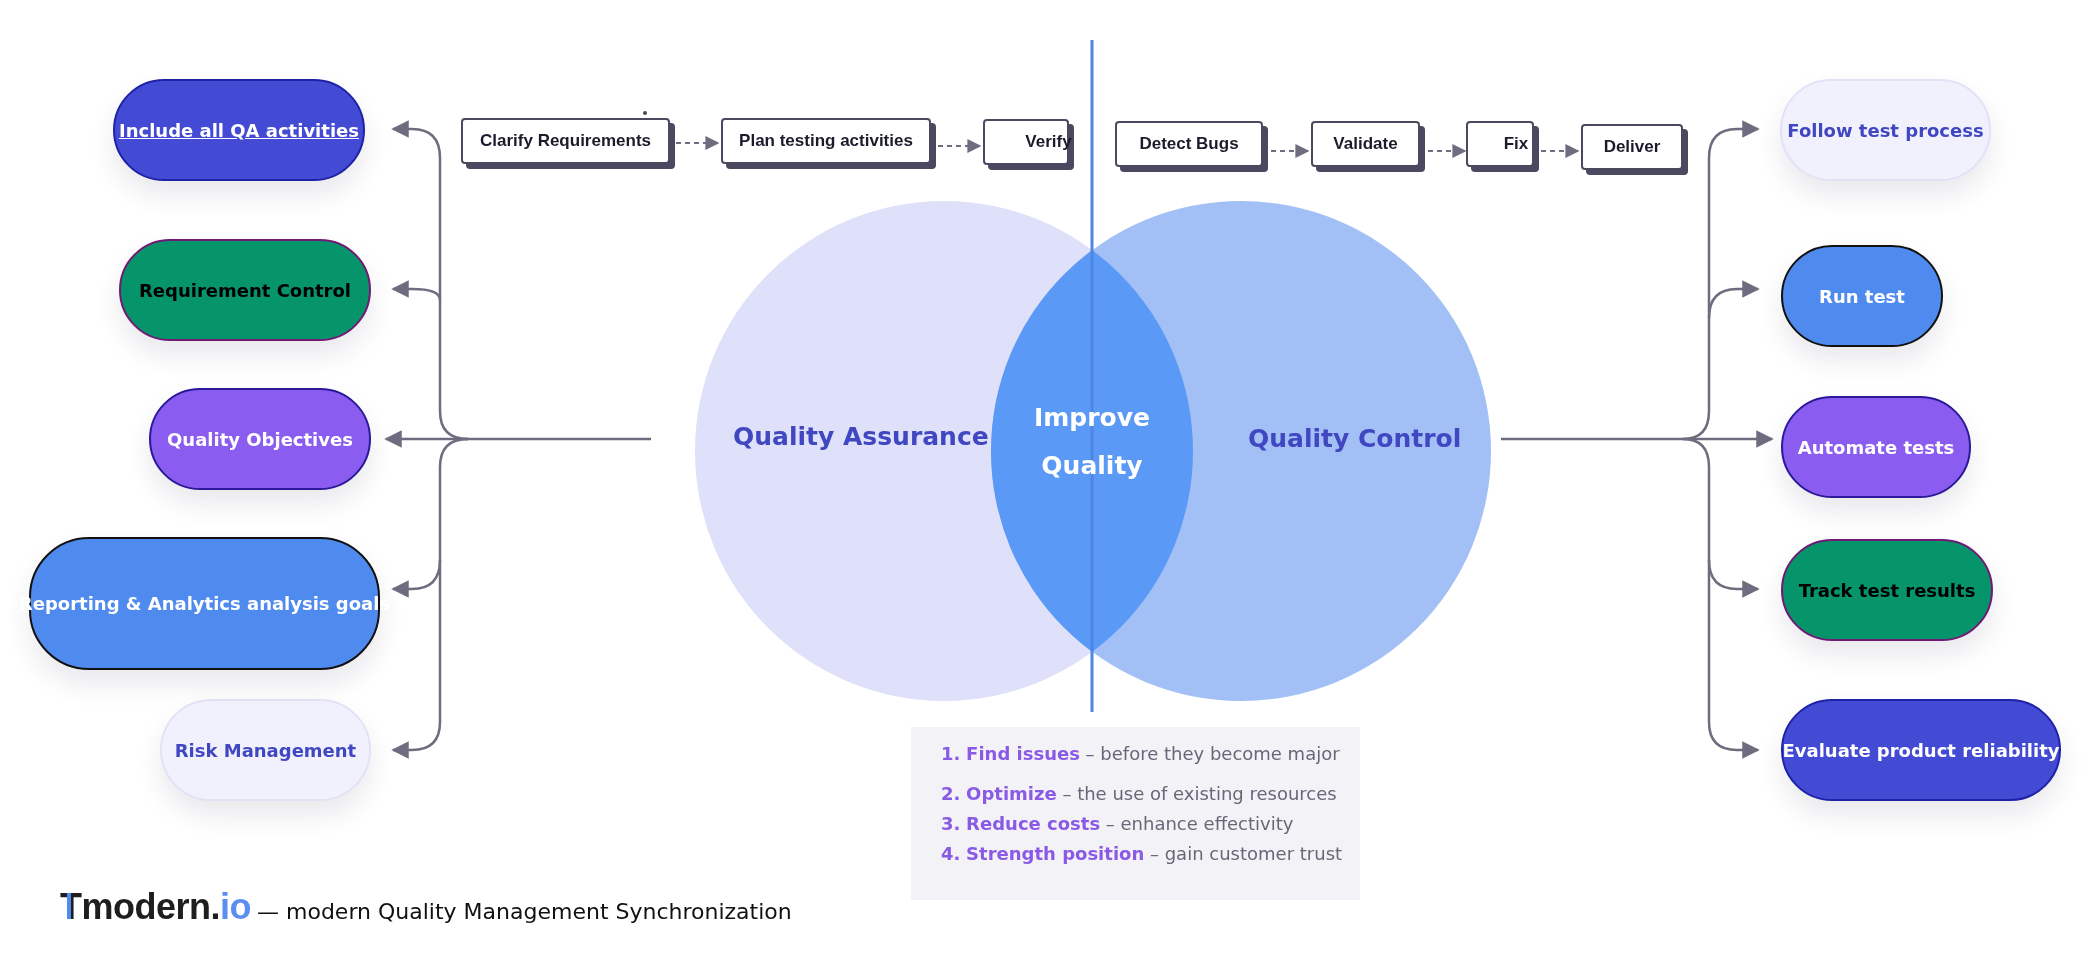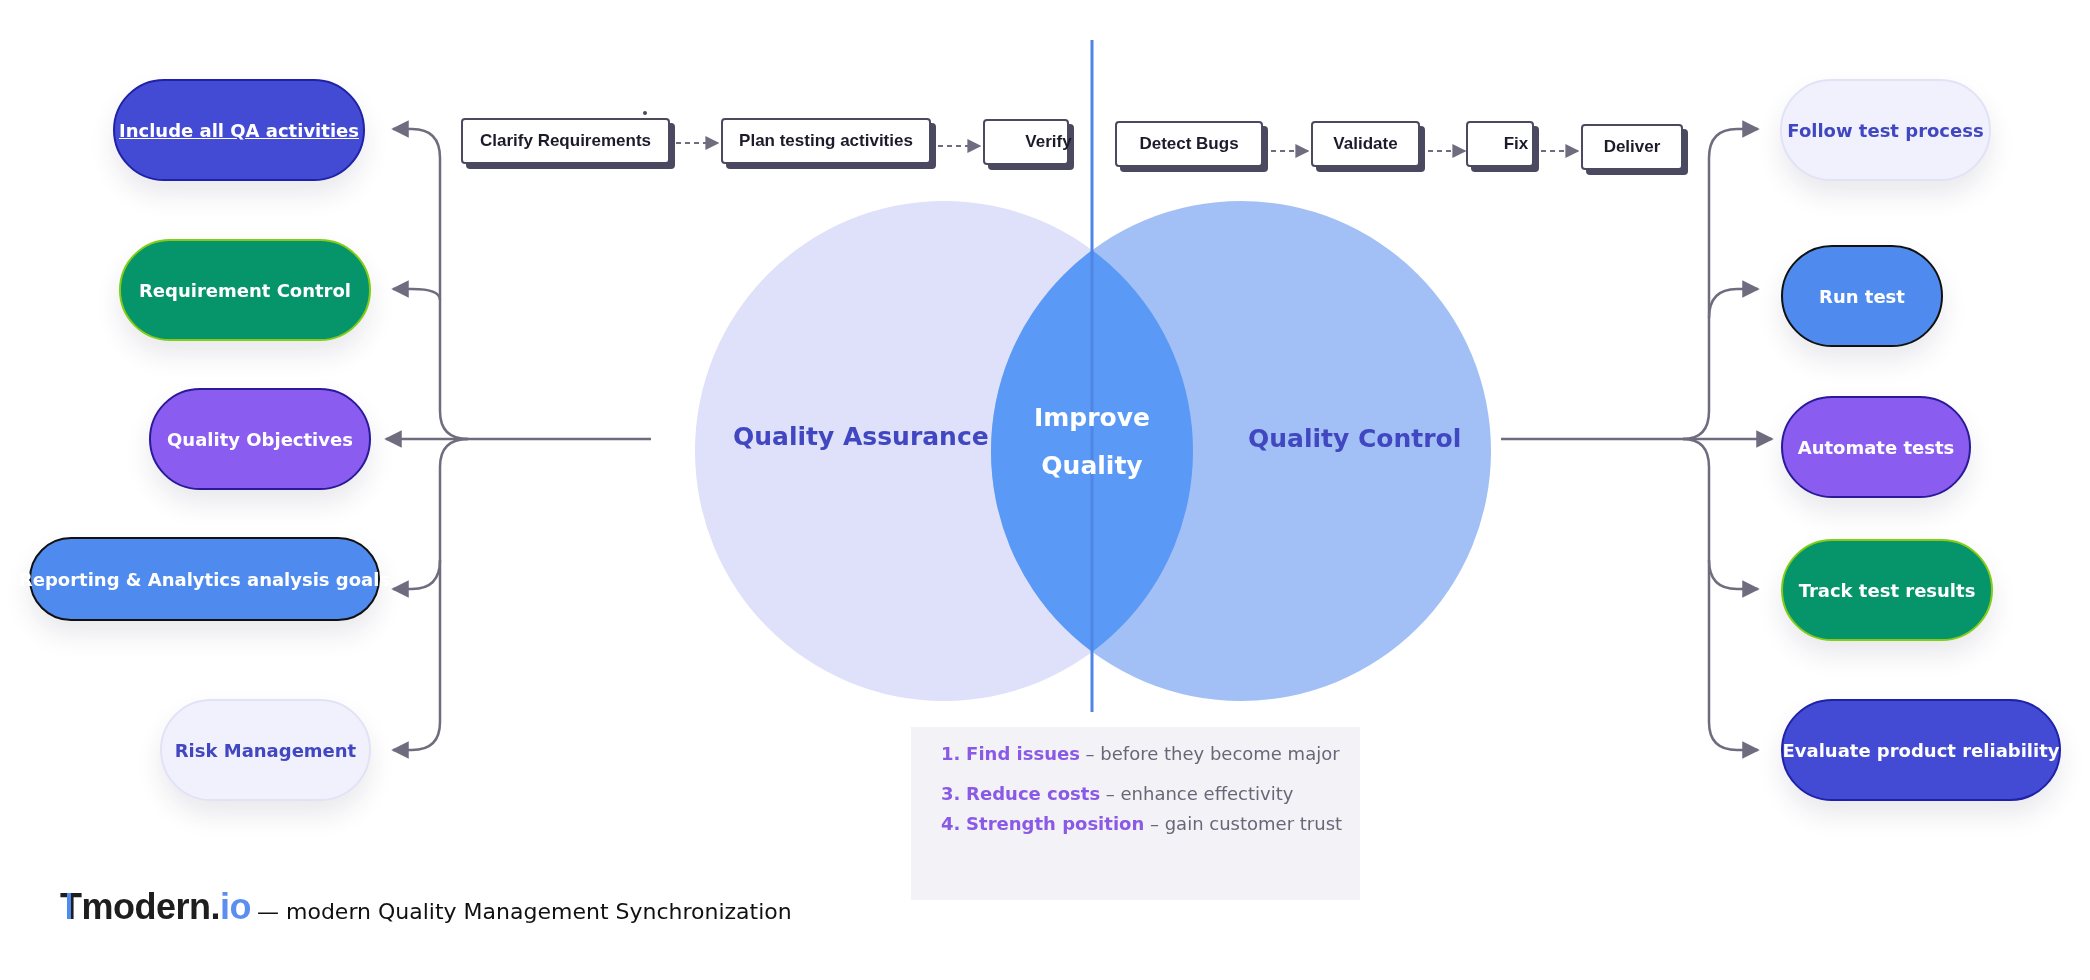--- a/index.html
+++ b/index.html
@@ -1,21 +1,21 @@
 <!DOCTYPE html>
 <html><head>
 <meta charset="utf-8">
 <style>
   html,body{margin:0;padding:0;background:#ffffff;}
   body{width:2090px;height:980px;position:relative;overflow:hidden;font-family:"DejaVu Sans","Liberation Sans",sans-serif;}
   svg.layer{position:absolute;left:0;top:0;}
   .pill{position:absolute;border-radius:60px;display:flex;align-items:center;justify-content:center;
         font-weight:bold;font-size:18px;box-shadow:0 14px 26px rgba(40,40,80,0.10);box-sizing:border-box;white-space:nowrap;}
   .pill-indigo{background:#434bd4;color:#fff;border:2px solid #1f22a6;}
-  .pill-green{background:#06956a;color:#ffffff;border:2px solid #84cc16;}
+  .pill-green{background:#06956a;color:#000000;border:2px solid #701a75;}
   .pill-purple{background:#8b5cf0;color:#fff;border:2px solid #2a1a9a;}
   .pill-blue{background:#4f8bef;color:#fff;border:2px solid #111;}
   .pill-light{background:#f1f1fd;color:#4047c0;border:2px solid #e2e2f6;}
   .step{position:absolute;height:46px;background:#fff;border:2px solid #4b4960;border-radius:4px;
         box-shadow:5px 5px 0 #4b4960;display:flex;align-items:center;justify-content:center;
         font-family:"Liberation Sans",sans-serif;font-weight:bold;font-size:17px;color:#1c1b2b;box-sizing:border-box;}
   .venn-label{position:absolute;font-weight:bold;color:#4047c0;font-size:25px;white-space:nowrap;}
   .center-label{position:absolute;font-weight:bold;color:#ffffff;font-size:25px;text-align:center;line-height:48px;}
   .goals{position:absolute;left:911px;top:727px;width:449px;height:173px;background:#f3f3f7;box-sizing:border-box;padding:12px 0 0 30px;}
   .goal{font-size:18px;color:#6a6678;white-space:nowrap;line-height:30px;}
@@ -78,38 +78,39 @@
 <div class="step" style="left:983px;top:119px;width:86px;padding-left:45px;">Verify</div>
 
 <div class="step" style="left:1115px;top:121px;width:148px;">Detect Bugs</div>
 <div class="step" style="left:1311px;top:121px;width:109px;">Validate</div>
 <div class="step" style="left:1466px;top:121px;width:68px;padding-left:32px;">Fix</div>
 <div class="step" style="left:1581px;top:124px;width:102px;">Deliver</div>
 
 <div class="pill pill-indigo" style="left:113px;top:79px;width:252px;height:102px;text-decoration:underline;">Include all QA activities</div>
 <div class="pill pill-green" style="left:119px;top:239px;width:252px;height:102px;">Requirement Control</div>
 <div class="pill pill-purple" style="left:149px;top:388px;width:222px;height:102px;">Quality Objectives</div>
-<div class="pill pill-blue" style="left:29px;top:537px;width:351px;height:84px;">Reporting &amp; Analytics analysis goals</div>
+<div class="pill pill-blue" style="left:29px;top:537px;width:351px;height:133px;">Reporting &amp; Analytics analysis goals</div>
 <div class="pill pill-light" style="left:160px;top:699px;width:211px;height:102px;">Risk Management</div>
 
 <div class="pill pill-light" style="left:1780px;top:79px;width:211px;height:102px;">Follow test process</div>
 <div class="pill pill-blue" style="left:1781px;top:245px;width:162px;height:102px;">Run test</div>
 <div class="pill pill-purple" style="left:1781px;top:396px;width:190px;height:102px;">Automate tests</div>
 <div class="pill pill-green" style="left:1781px;top:539px;width:212px;height:102px;">Track test results</div>
 <div class="pill pill-indigo" style="left:1781px;top:699px;width:280px;height:102px;">Evaluate product reliability</div>
 
 <div class="venn-label" style="left:733px;top:422px;">Quality Assurance</div>
 <div class="venn-label" style="left:1248px;top:424px;">Quality Control</div>
 <div class="center-label" style="left:1012px;top:394px;width:160px;">
   <div>Improve</div>
   <div>Quality</div>
 </div>
 
 <div class="goals">
   <div class="goal first"><span class="num">1.</span> <span class="key">Find issues</span><span> – before they become major</span></div>
+  <div class="goal"><span class="num">2.</span> <span class="key">Optimize</span><span> – the use of existing resources</span></div>
   <div class="goal"><span class="num">3.</span> <span class="key">Reduce costs</span><span> – enhance effectivity</span></div>
   <div class="goal"><span class="num">4.</span> <span class="key">Strength position</span><span> – gain customer trust</span></div>
 </div>
 
 <div class="brand">
   <div class="logo">
     <span class="t"><span>T</span><span class="t-accent"></span></span><span>modern.</span><span class="io">io</span>
   </div>
   <span class="tagline">— modern Quality Management Synchronization</span>
 </div>

